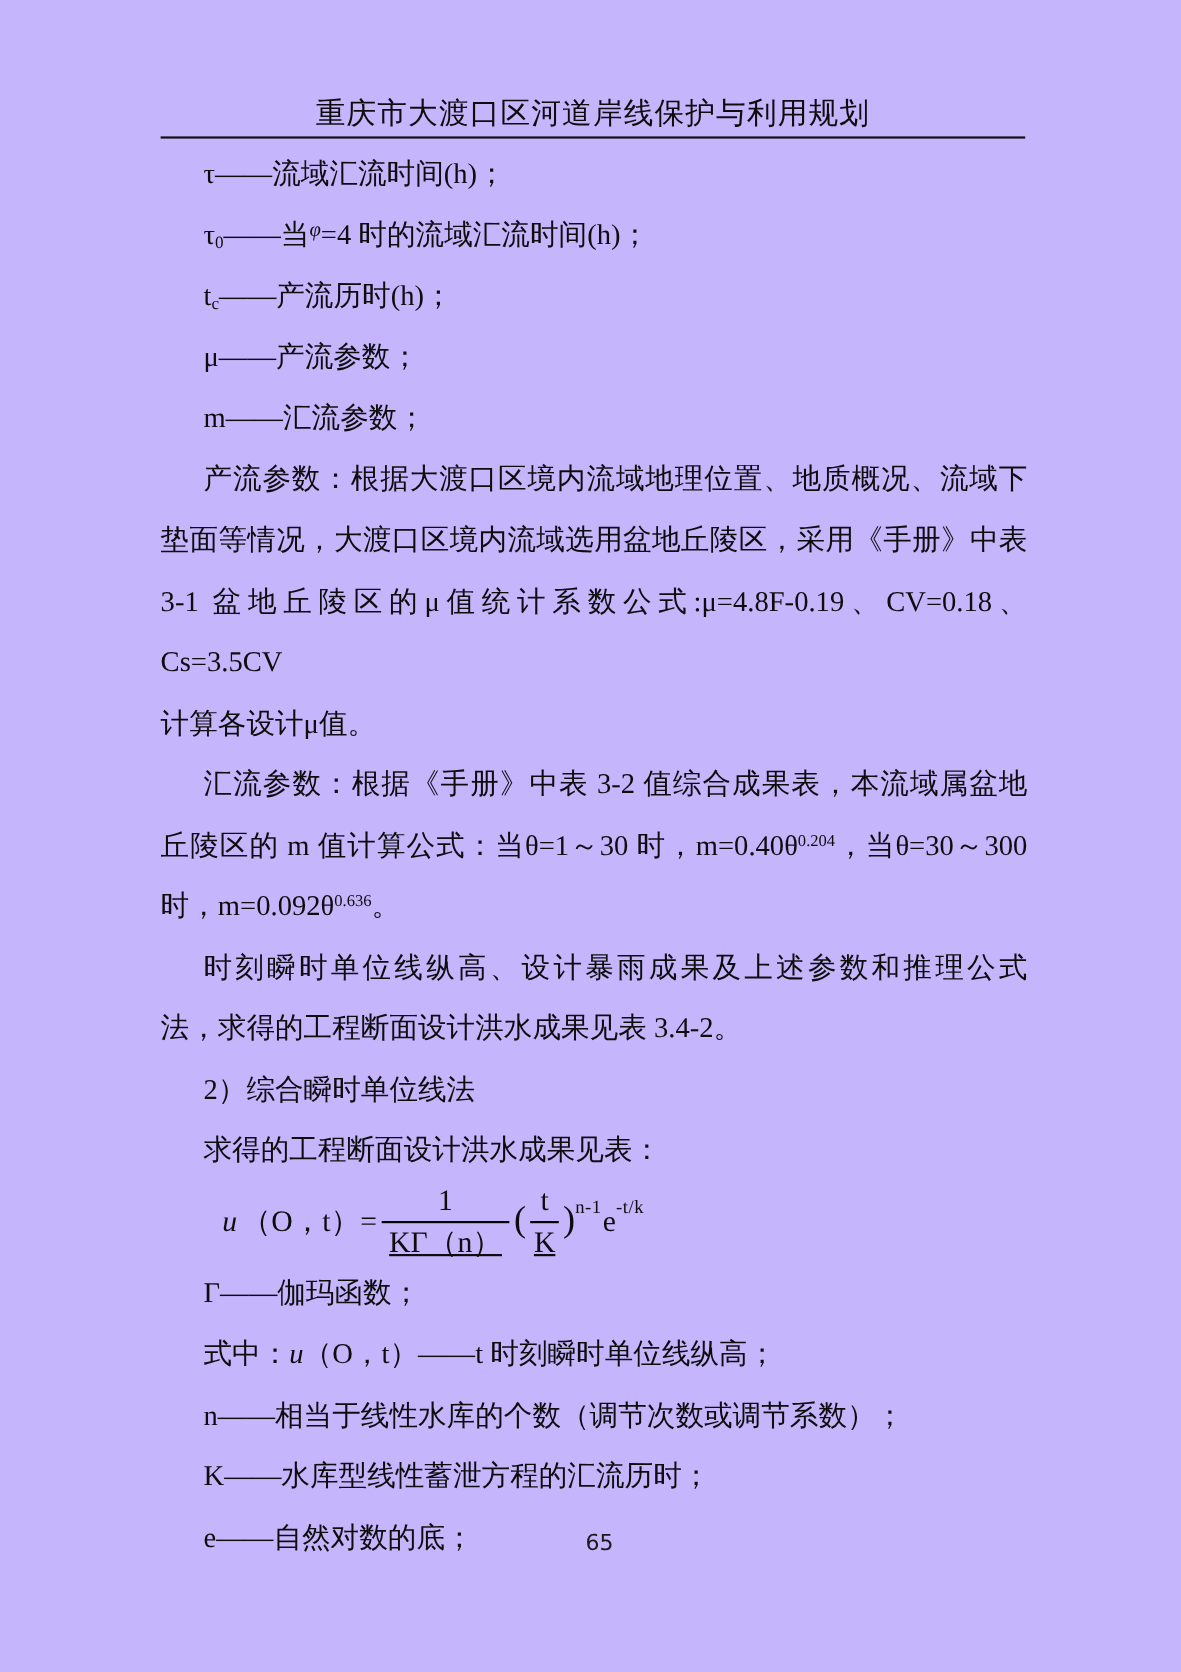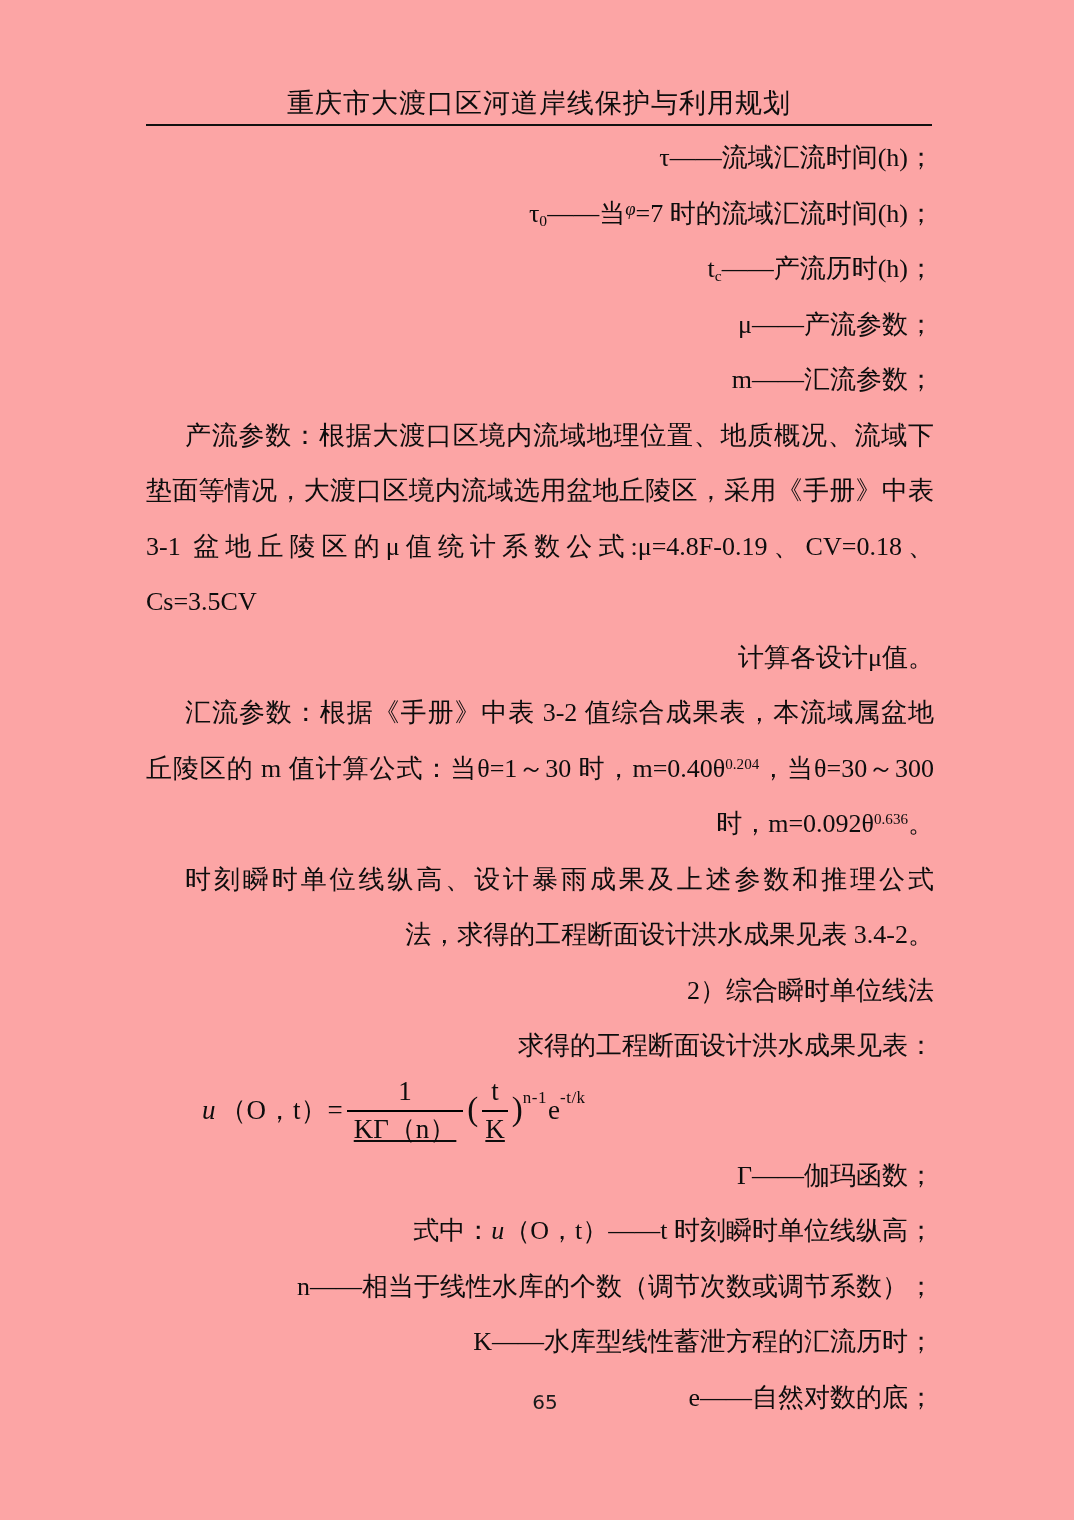--- a/index.html
+++ b/index.html
@@ -1,20 +1,20 @@
 <!DOCTYPE html>
 <html><head>
 <meta charset="utf-8">
 <style>
   html,body{margin:0;padding:0;background:#e8e8e8;}
   .page{
     position:relative;
     width:1074px;height:1520px;
     margin:0 auto;
-    background:#fca5a5;
+    background:#c4b5fd;
     color:#0d0d0d;
     font-family:"Liberation Serif","DejaVu Serif",serif;
     font-size:26px;
     overflow:hidden;
   }
   .header{
     margin:0 142px 0 146px;
     padding-top:82px;
     border-bottom:2px solid #111;
     text-align:center;
@@ -25,21 +25,21 @@
     letter-spacing:1px;
     white-space:nowrap;
   }
   .content{
     margin:0 140px 0 146px;
     padding-top:4px;
   }
   p.line{
     margin:0;
     line-height:55.5px;
-    text-align:right;
+    text-align:left;
   }
   p.indent{ text-indent:39px; }
   p.fill{
     text-align:justify;
     text-align-last:justify;
   }
   sub{ font-size:0.6em; vertical-align:-0.25em; line-height:0; }
   sup{ font-size:0.58em; vertical-align:0.55em; line-height:0; }
   sup.it{ font-style:italic; font-size:0.72em; vertical-align:0.4em; }
   i{ font-style:italic; }
@@ -91,21 +91,21 @@
 <div class="page">
 
   <div class="header">
     <div class="title">重庆市大渡口区河道岸线保护与利用规划</div>
   </div>
 
   <div class="content">
 
     <div id="lines-before">
         <p class="line indent"><span>τ——流域汇流时间(h)；</span></p>
-        <p class="line indent"><span>τ</span><sub>0</sub><span>——当</span><sup class="it">φ</sup><span>=7 时的流域汇流时间(h)；</span></p>
+        <p class="line indent"><span>τ</span><sub>0</sub><span>——当</span><sup class="it">φ</sup><span>=4 时的流域汇流时间(h)；</span></p>
         <p class="line indent"><span>t</span><sub>c</sub><span>——产流历时(h)；</span></p>
         <p class="line indent"><span>μ——产流参数；</span></p>
         <p class="line indent"><span>m——汇流参数；</span></p>
         <p class="line indent fill"><span>产流参数：根据大渡口区境内流域地理位置、地质概况、流域下</span></p>
         <p class="line fill"><span>垫面等情况，大渡口区境内流域选用盆地丘陵区，采用《手册》中表</span></p>
         <p class="line fill"><span>3-1 盆地丘陵区的μ值统计系数公式:μ=4.8F-0.19、CV=0.18、Cs=3.5CV</span></p>
         <p class="line"><span>计算各设计μ值。</span></p>
         <p class="line indent fill"><span>汇流参数：根据《手册》中表 3-2 值综合成果表，本流域属盆地</span></p>
         <p class="line fill"><span>丘陵区的 m 值计算公式：当θ=1～30 时，m=0.40θ</span><sup>0.204</sup><span>，当θ=30～300</span></p>
         <p class="line"><span>时，m=0.092θ</span><sup>0.636</sup><span>。</span></p>

